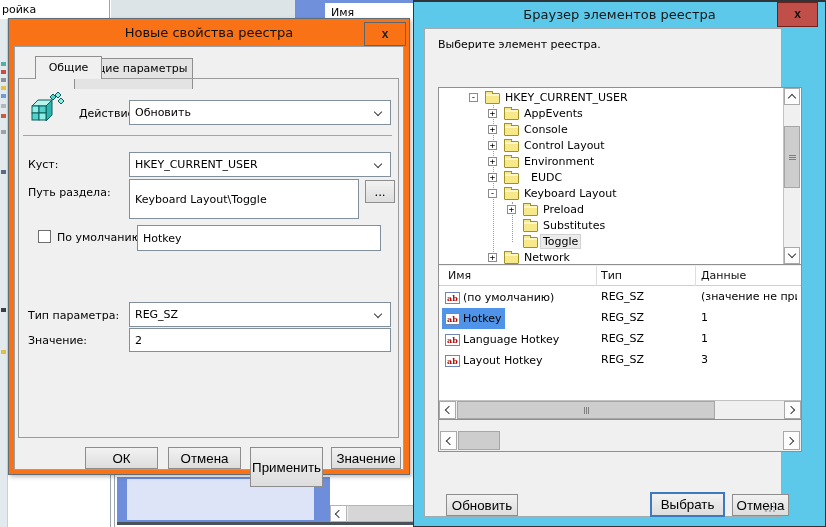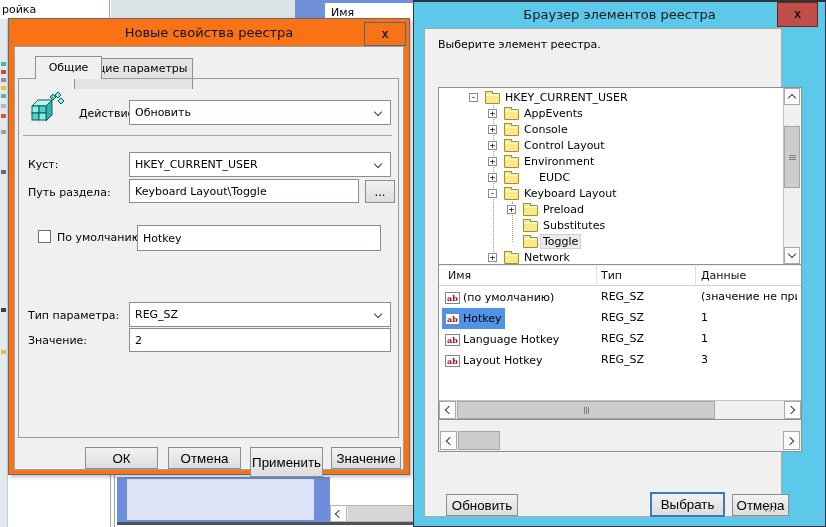--- a/index.html
+++ b/index.html
@@ -129,21 +129,21 @@
 
     <div class="abs" style="left:8px;top:88px;width:369px;height:1px;background:#a5a5a5"></div>
 
     <span class="lbl" style="left:13px;top:111px">Куст:</span>
     <div class="field" style="left:114px;top:105px;width:262px;height:25px">
       <span>HKEY_CURRENT_USER</span>
       <i class="chev down abs" style="right:9px;top:8px"></i>
     </div>
 
     <span class="lbl" style="left:13px;top:139px">Путь раздела:</span>
-    <div class="field" style="left:114px;top:132px;width:230px;height:24px">
+    <div class="field" style="left:114px;top:132px;width:230px;height:40px">
       <span>Keyboard Layout\Toggle</span>
     </div>
     <button class="btn" style="left:350px;top:133px;width:30px;height:23px">...</button>
 
     <span class="checkbox" style="left:23px;top:183px"></span>
     <span class="lbl" style="left:42px;top:184px">По умолчанию</span>
     <div class="field" style="left:122px;top:178px;width:244px;height:26px">
       <span>Hotkey</span>
     </div>
 
@@ -153,21 +153,21 @@
       <i class="chev down abs" style="right:9px;top:8px"></i>
     </div>
 
     <span class="lbl" style="left:13px;top:287px">Значение:</span>
     <div class="field" style="left:114px;top:281px;width:262px;height:24px">
       <span>2</span>
     </div>
 
     <button class="btn" style="left:70px;top:400px;width:73px;height:22px">ОК</button>
     <button class="btn" style="left:153px;top:400px;width:73px;height:22px">Отмена</button>
-    <button class="btn" style="left:235px;top:400px;width:73px;height:30px">Применить</button>
+    <button class="btn" style="left:235px;top:400px;width:73px;height:40px">Применить</button>
     <button class="btn" style="left:316px;top:400px;width:70px;height:22px">Значение</button>
   </div>
 </div>
 
 <div id="right-dialog">
   <div class="rd-title">Браузер элементов реестра</div>
   <button class="rd-close">x</button>
   <div class="rd-client">
 
     <span class="lbl" style="left:13px;top:9px">Выберите элемент реестра.</span>
@@ -199,21 +199,21 @@
           <span class="tlbl" style="left:83px">Control Layout</span>
         </div>
         <div class="trow" style="top:66px">
           <span class="texp" style="left:49px">+</span>
           <span class="tfold" style="left:65px"></span>
           <span class="tlbl" style="left:83px">Environment</span>
         </div>
         <div class="trow" style="top:82px">
           <span class="texp" style="left:49px">+</span>
           <span class="tfold" style="left:65px"></span>
-          <span class="tlbl" style="left:98px">EUDC</span>
+          <span class="tlbl" style="left:90px">EUDC</span>
         </div>
         <div class="trow" style="top:98px">
           <span class="texp" style="left:49px">-</span>
           <span class="tfold" style="left:65px"></span>
           <span class="tlbl" style="left:83px">Keyboard Layout</span>
         </div>
         <div class="trow" style="top:114px">
           <span class="texp" style="left:68px">+</span>
           <span class="tfold" style="left:84px"></span>
           <span class="tlbl" style="left:102px">Preload</span>

